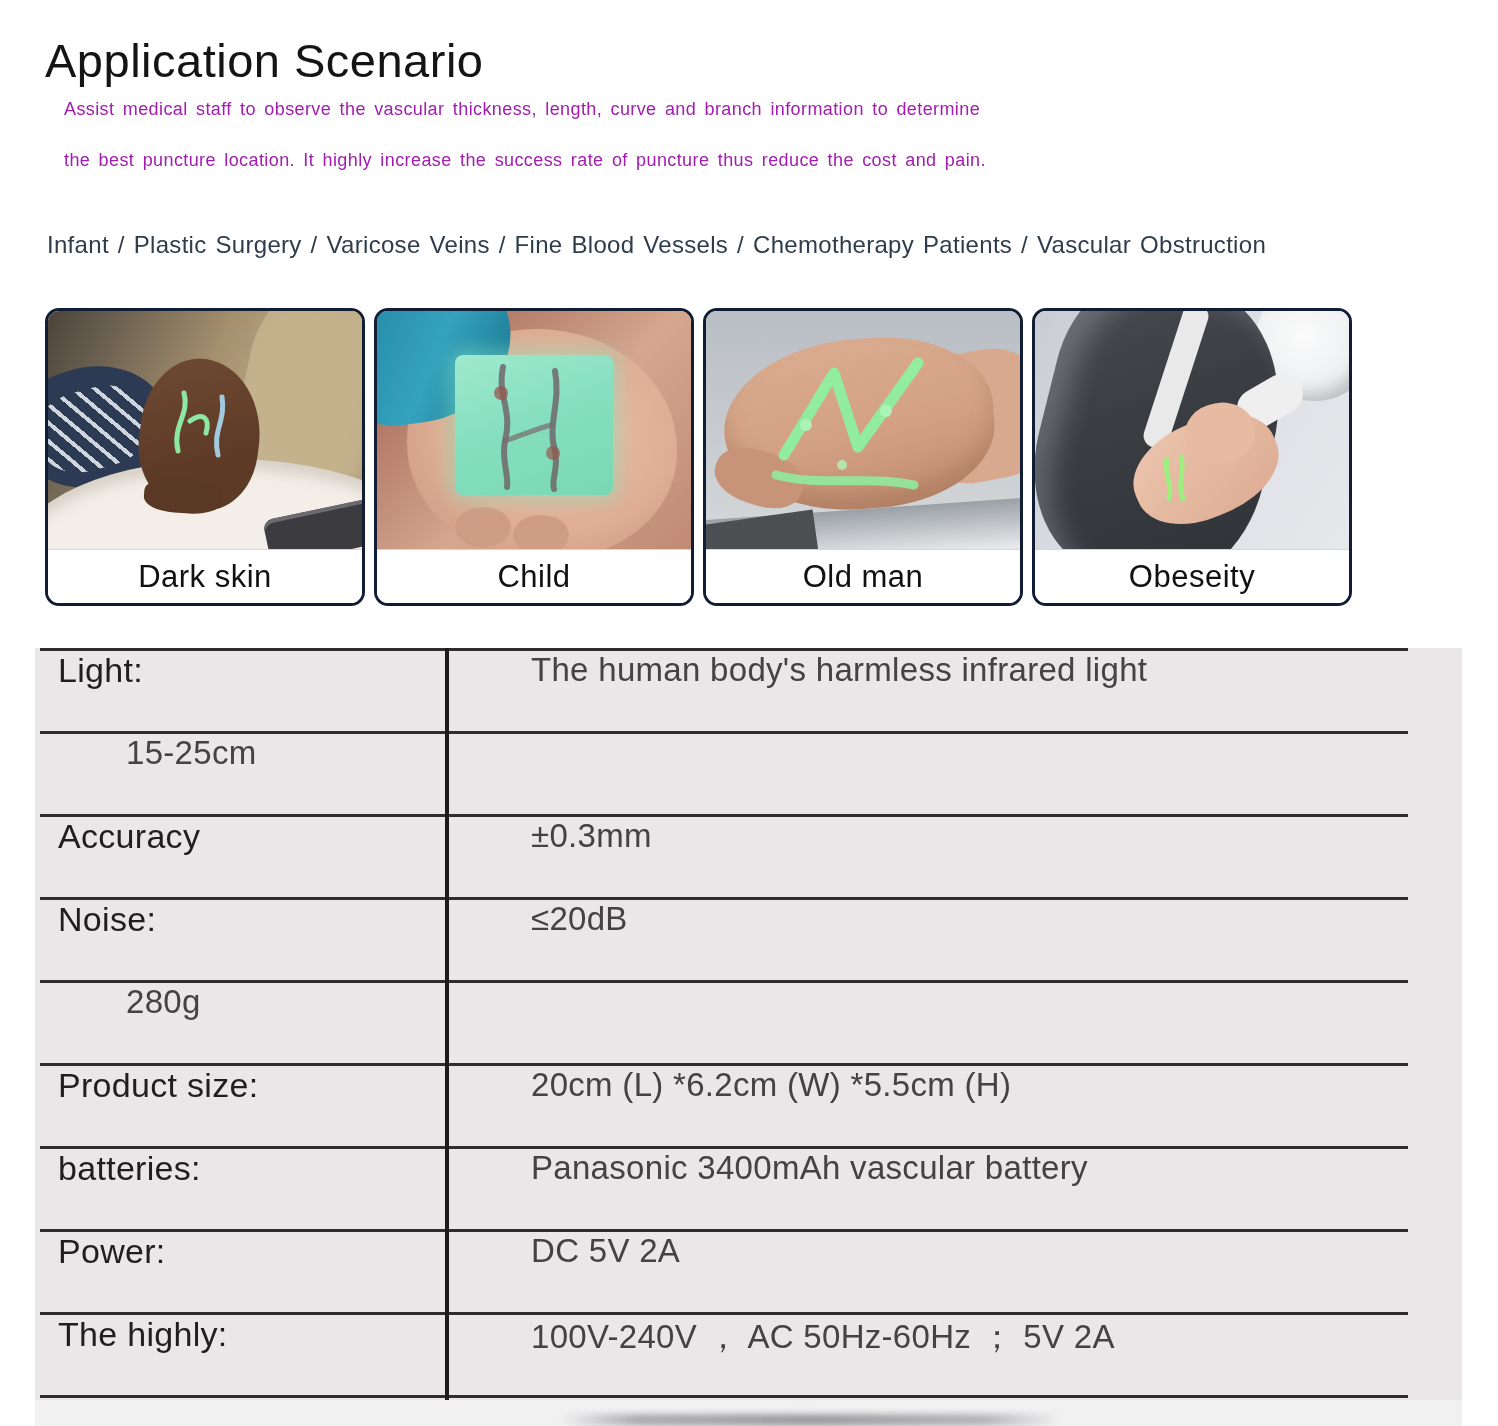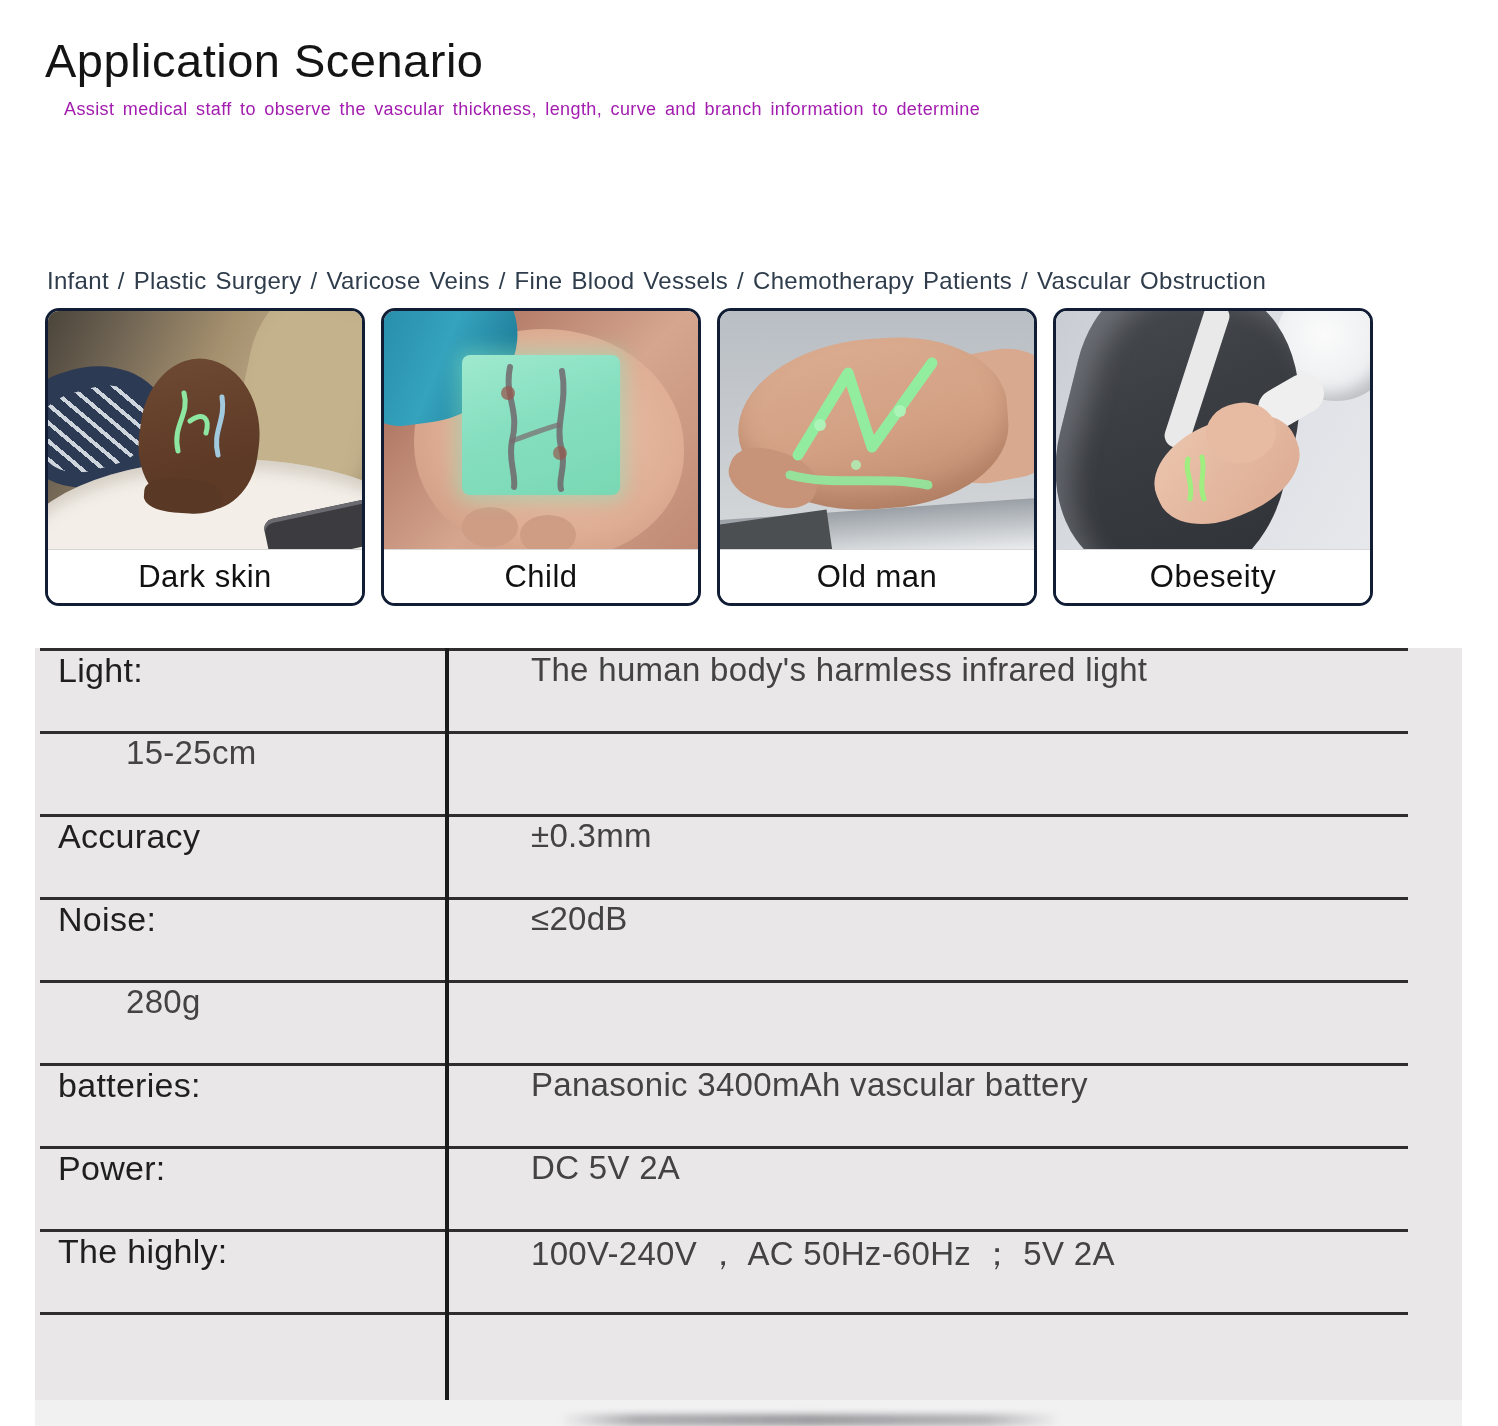--- a/index.html
+++ b/index.html
@@ -17,25 +17,25 @@
     left:45px;top:2px;
     font-size:47px;font-weight:400;color:#141414;letter-spacing:.5px;
   }
   .intro{
     left:64px;top:84px;width:1400px;
     font-size:18px;color:#a21caf;line-height:51px;
     letter-spacing:.4px;word-spacing:3px;
   }
   .categories{
     left:47px;top:231px;width:1420px;
-    font-size:24px;color:#2e3c4b;letter-spacing:.3px;word-spacing:2px;margin-top:36px;
-  }
-
-  
-  .cards{left:45px;top:308px;width:1408px;display:flex;gap:16px;}
+    font-size:24px;color:#2e3c4b;letter-spacing:.3px;word-spacing:2px;
+  }
+
+  
+  .cards{left:45px;top:308px;width:1408px;display:flex;gap:9px;}
   .card{
     width:314px;height:292px;flex:0 0 auto;
     border:3px solid #101d35;border-radius:14px;
     background:#ffffff;overflow:hidden;
     display:flex;flex-direction:column;
   }
   .photo{position:relative;height:238px;overflow:hidden;}
   .caption{
     flex:1;background:#ffffff;border-top:1px solid #d7d7d7;
     display:flex;align-items:center;justify-content:center;
@@ -117,20 +117,21 @@
     filter:blur(3px);border-radius:6px;
   }
 </style>
 </head>
 <body>
 
 <h1 class="abs page-title">Application Scenario</h1>
 
 <div class="abs intro">
   <div>Assist medical staff to observe the vascular thickness, length, curve and branch information to determine</div>
+  <div>the best puncture location. It highly increase the success rate of puncture thus reduce the cost and pain.</div>
 </div>
 
 <div class="abs categories">Infant / Plastic Surgery / Varicose Veins / Fine Blood Vessels / Chemotherapy Patients / Vascular Obstruction</div>
 
 <div class="abs cards">
 
   <div class="card">
     <div class="photo p1">
       <div class="abs pants"></div>
       <div class="abs navy"></div>
@@ -221,20 +222,24 @@
 
     <div class="spec-row">
       <div class="spec-label">Noise:</div>
       <div class="spec-value">≤20dB</div>
     </div>
 
     <div class="spec-row">
       <div class="spec-value">280g</div>
     </div>
 
+    <div class="spec-row">
+      <div class="spec-label">Product size:</div>
+      <div class="spec-value">20cm (L) *6.2cm (W) *5.5cm (H)</div>
+    </div>
 
     <div class="spec-row">
       <div class="spec-label">batteries:</div>
       <div class="spec-value">Panasonic 3400mAh vascular battery</div>
     </div>
 
     <div class="spec-row">
       <div class="spec-label">Power:</div>
       <div class="spec-value">DC 5V 2A</div>
     </div>

